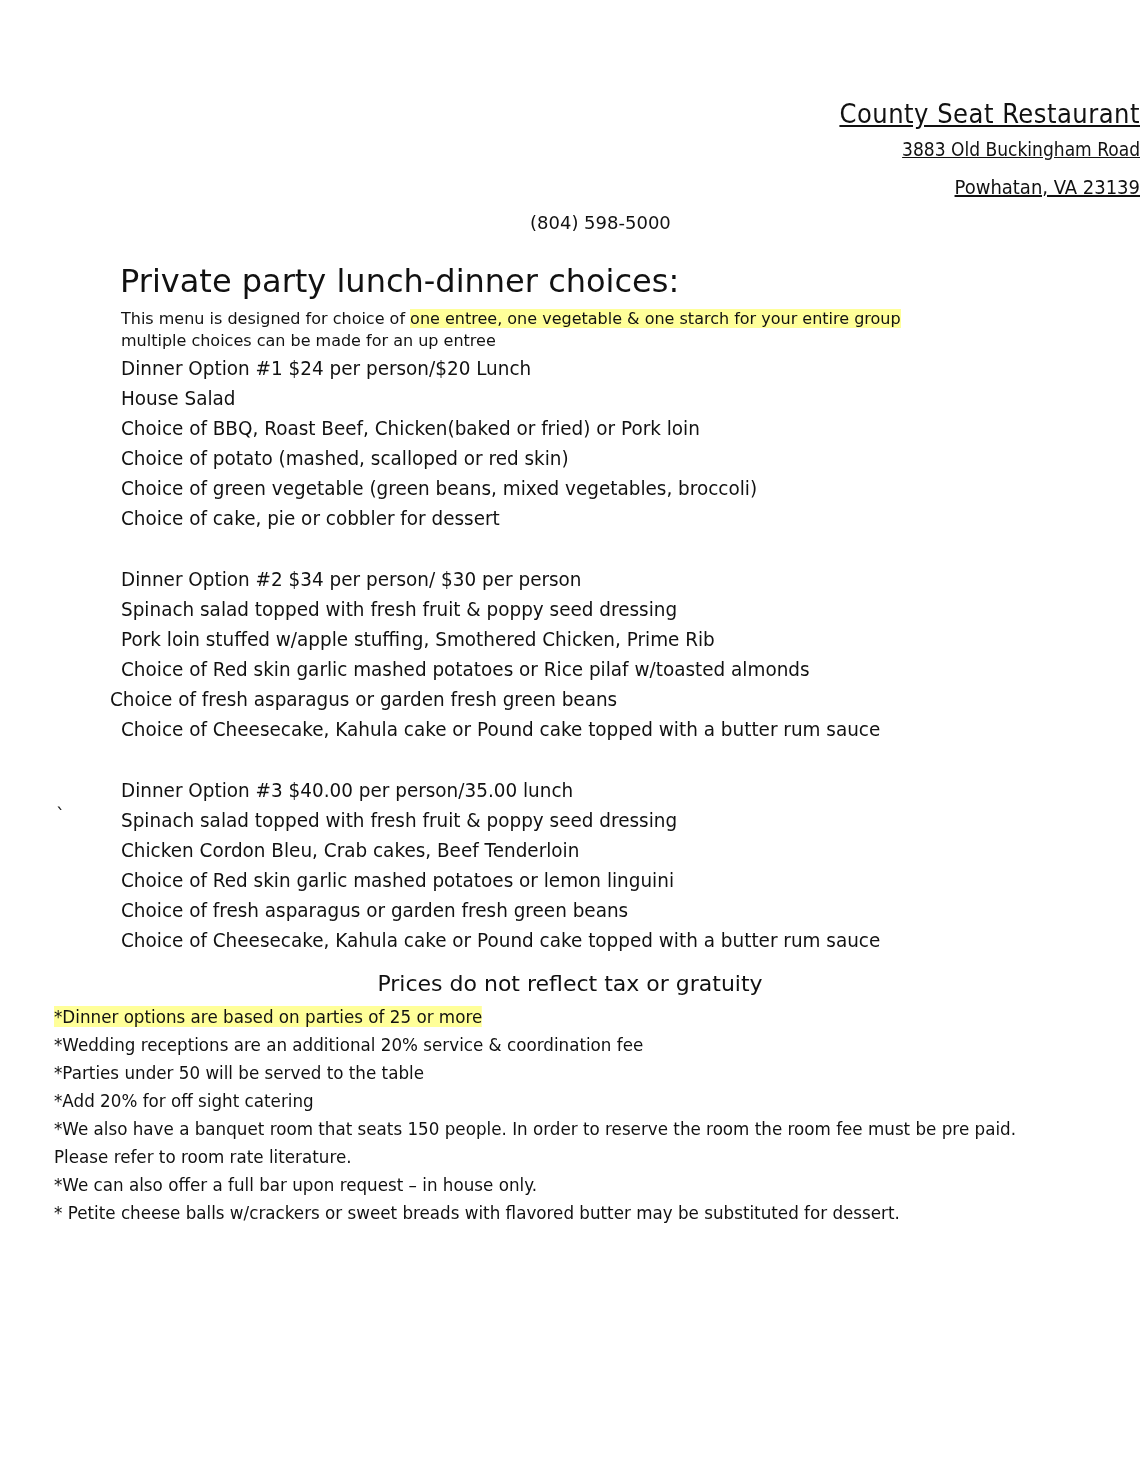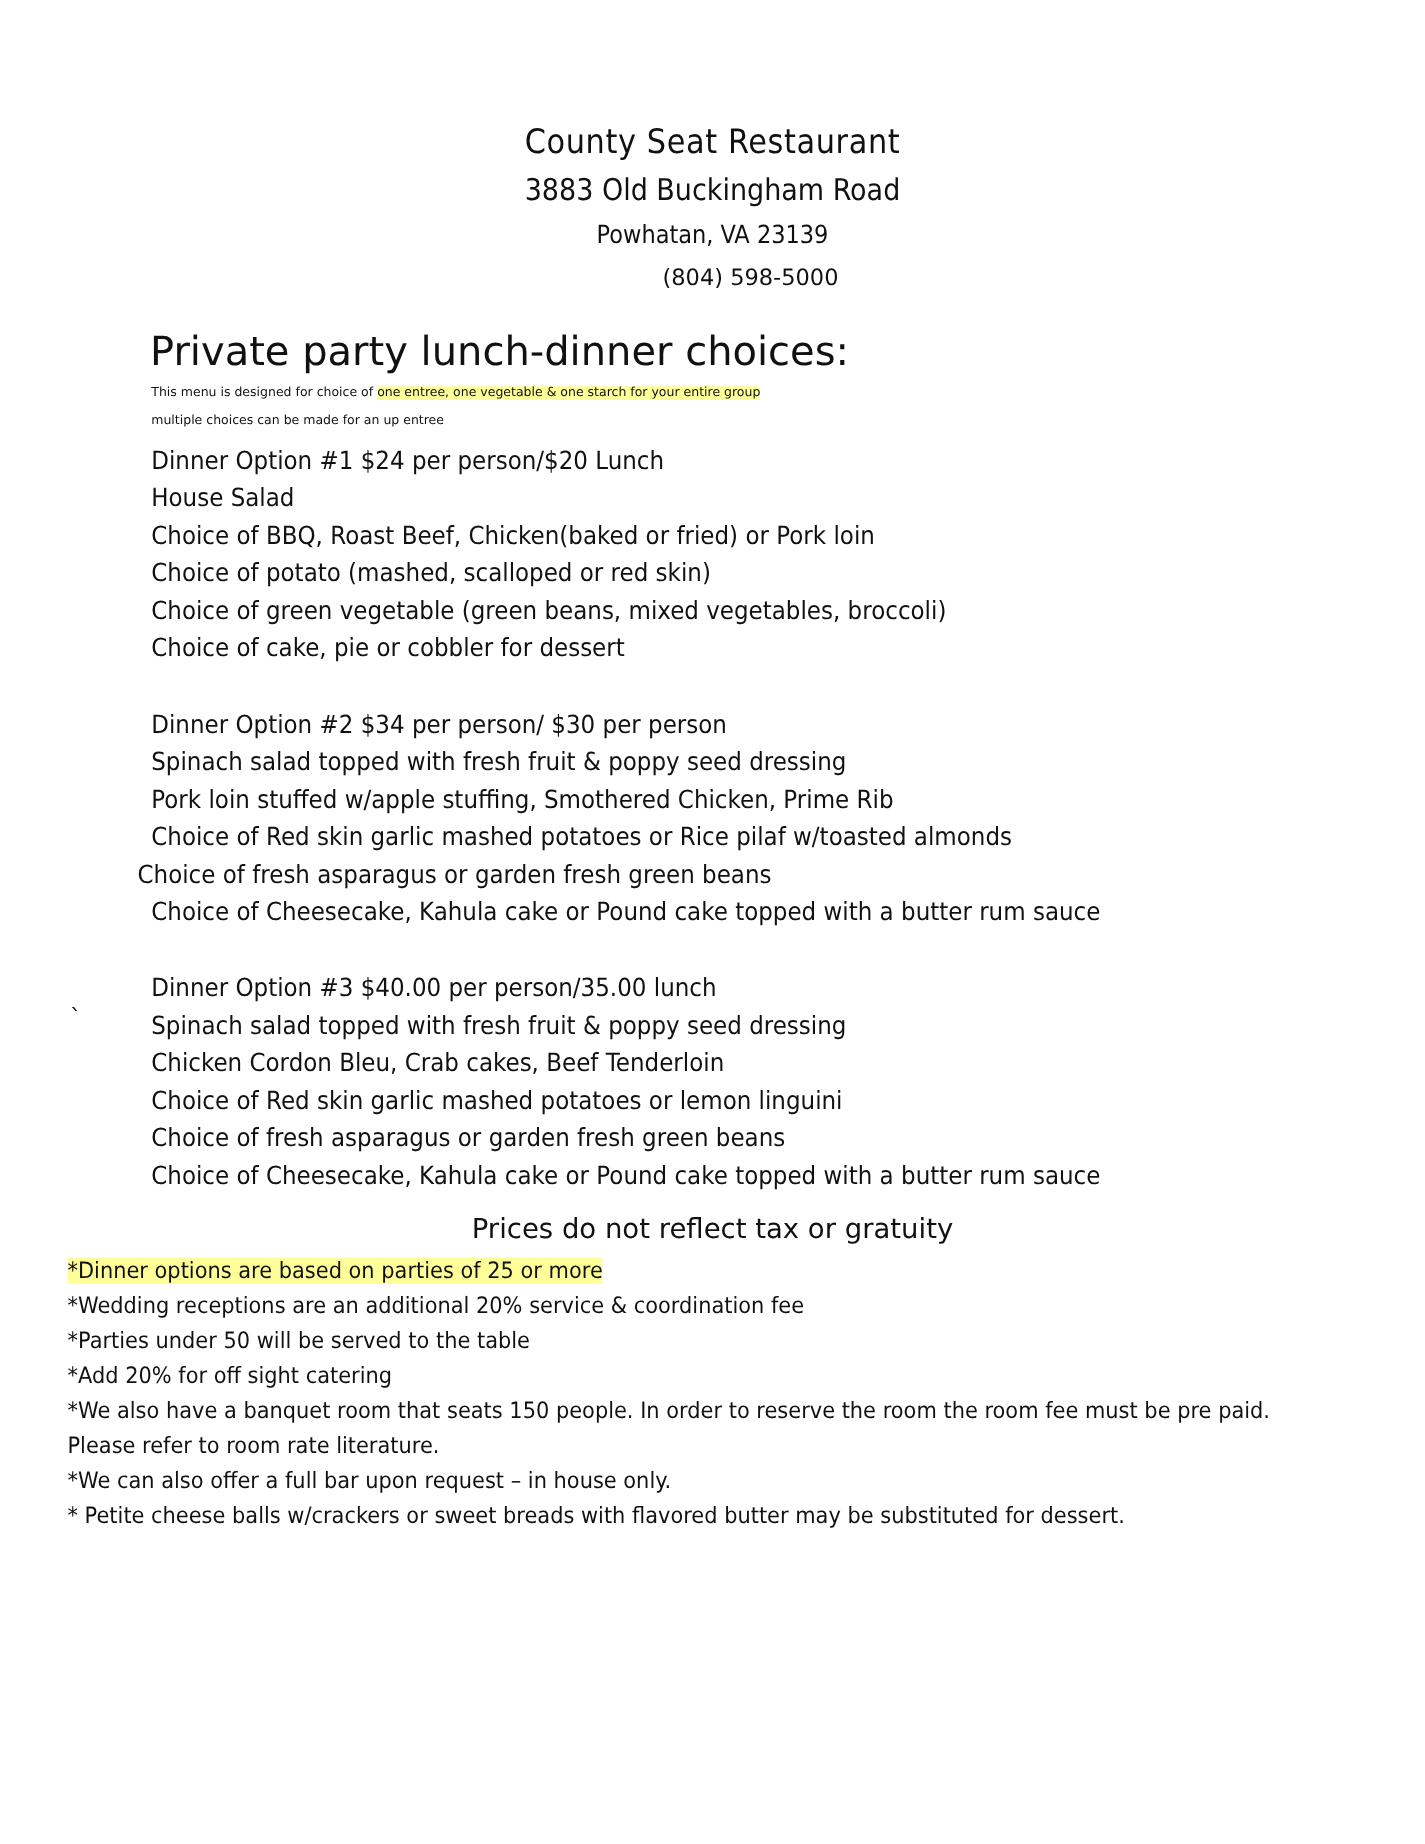--- a/index.html
+++ b/index.html
@@ -1,26 +1,26 @@
 <!DOCTYPE html>
 <html><head>
   <meta charset="utf-8">
   <style>
     html, body { margin: 0; padding: 0; background: #ffffff; }
     body {
       width: 1140px; height: 1475px; position: relative; overflow: hidden;
       font-family: "DejaVu Sans", sans-serif; color: #111;
     }
-    .hdr { position: absolute; left: 0; width: 1140px; text-align: center; white-space: nowrap; font-stretch: condensed; }
+    .hdr { position: absolute; left: 0; width: 1140px; text-align: right; white-space: nowrap; font-stretch: condensed; text-decoration: underline; }
     .hdr-name { top: 98px; font-size: 27px; letter-spacing: 0.5px; }
-    .hdr-addr { top: 138px; font-size: 24px; }
+    .hdr-addr { top: 138px; font-size: 19px; }
     .hdr-city { top: 175px; font-size: 20px; }
     .hdr-phone { position: absolute; top: 212px; left: 530px; font-size: 18px; white-space: nowrap; text-align: right; }
     .title { position: absolute; top: 262px; left: 120px; font-size: 32px; white-space: nowrap; }
-    .note { position: absolute; left: 121px; font-size: 10px; white-space: nowrap; transform-origin: left; }
+    .note { position: absolute; left: 121px; font-size: 16px; white-space: nowrap; transform-origin: left; }
     .hl { background: #ffff99; }
     .line { position: absolute; font-size: 20px; white-space: nowrap; transform: scaleX(0.92); transform-origin: left; }
     .disclaimer { position: absolute; top: 971px; left: 0; width: 1140px; text-align: center; font-size: 22px; white-space: nowrap; }
     .foot { position: absolute; left: 54px; font-size: 18px; white-space: nowrap; transform: scaleX(0.93); transform-origin: left; }
     .tick { position: absolute; left: 56px; top: 804px; font-size: 18px; }
   </style>
 </head>
 <body>
 
 <div class="hdr hdr-name">County Seat Restaurant</div>

